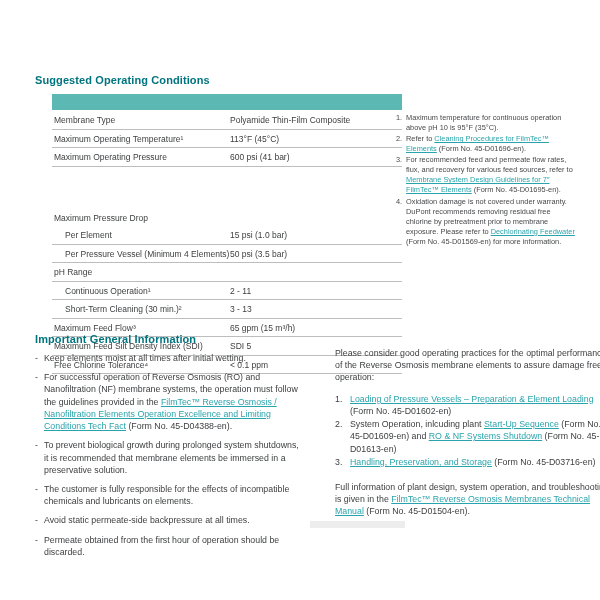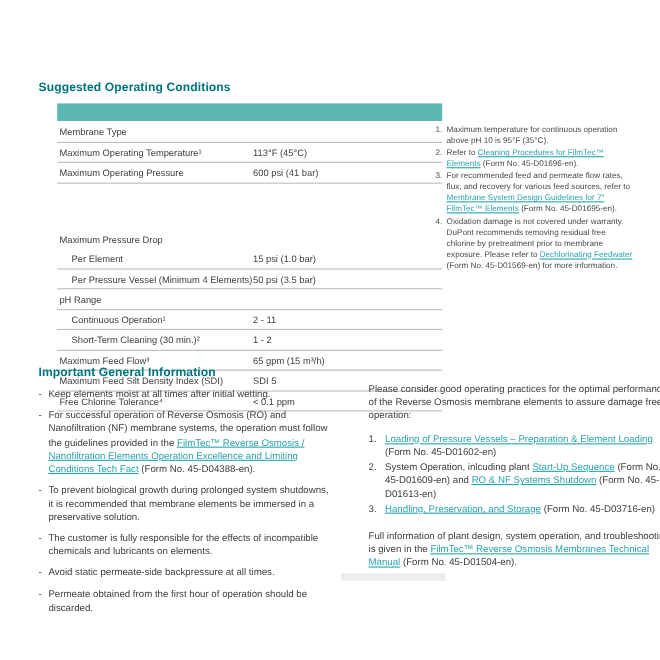--- a/index.html
+++ b/index.html
@@ -63,20 +63,21 @@
 <body>
 
 <div class="section-title" id="oc-title">Suggested Operating Conditions</div>
 
 <div id="oc-table">
   <div class="t-header"></div>
   <div>
 
       <div class="t-row">
         <div class="lab">Membrane Type</div>
+        <div class="val">Polyamide Thin-Film Composite</div>
       </div>
 
       <div class="t-row">
         <div class="lab">Maximum Operating Temperature¹</div>
         <div class="val">113°F (45°C)</div>
       </div>
 
       <div class="t-row">
         <div class="lab">Maximum Operating Pressure</div>
         <div class="val">600 psi (41 bar)</div>
@@ -102,21 +103,21 @@
         <div class="val"></div>
       </div>
 
       <div class="t-row indent">
         <div class="lab">Continuous Operation¹</div>
         <div class="val">2 - 11</div>
       </div>
 
       <div class="t-row indent">
         <div class="lab">Short-Term Cleaning (30 min.)²</div>
-        <div class="val">1 - 2</div>
+        <div class="val">3 - 13</div>
       </div>
 
       <div class="t-row">
         <div class="lab">Maximum Feed Flow³</div>
         <div class="val">65 gpm (15 m³/h)</div>
       </div>
 
       <div class="t-row">
         <div class="lab">Maximum Feed Silt Density Index (SDI)</div>
         <div class="val">SDI 5</div>

